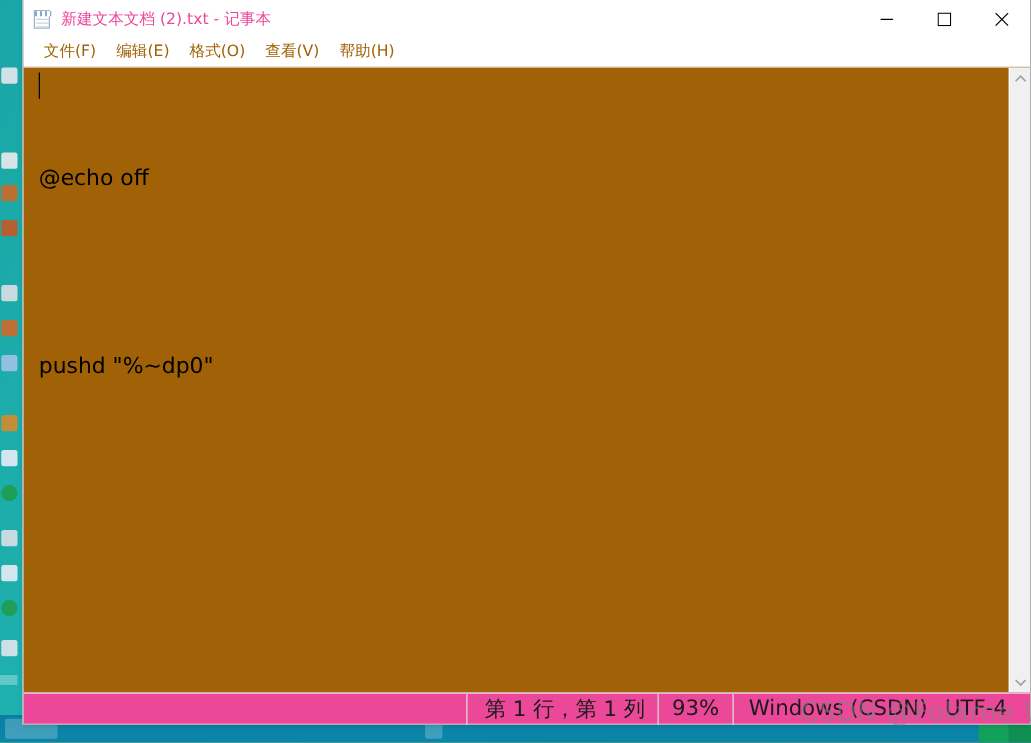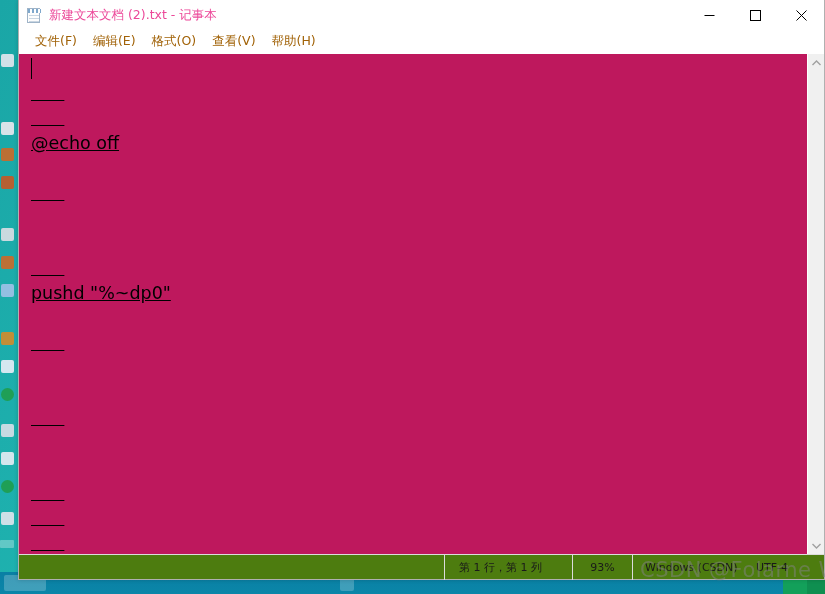--- a/index.html
+++ b/index.html
@@ -135,24 +135,23 @@
   }
   .menu-item {
     padding: 2px 8px 3px 8px; color: #a16207; white-space: nowrap;
   }
 
   
   #editor-wrap {
     flex: 1 1 auto;
     position: relative;
     display: flex;
-    background: #be185d;
+    background: #a16207;
     border-top: 1px solid #ffffff;
     overflow: hidden;
-    text-decoration: underline;
   }
   #editor {
     flex: 1 1 auto;
     padding: 2px 0 0 12px;
     font-family: "DejaVu Sans", "Liberation Sans", sans-serif;
     font-size: 17.5px;
     line-height: 25px;
     color: #000000;
     white-space: pre-wrap;
     word-break: break-word;
@@ -180,24 +179,24 @@
     color: #a0a0a0; font-size: 9px;
   }
   #sb-thumb {
     position: absolute; left: 0; top: 17px; width: 17px; height: 0px;
     background: #cdcdcd;
   }
 
   
   #statusbar {
     flex: 0 0 25px; height: 25px;
-    background: #4d7c0f;
+    background: #ec4899;
     border-top: 1px solid #dcdcdc;
     display: flex; align-items: center; justify-content: flex-end;
-    font-size: 11px;
+    font-size: 17px;
     font-family: "DejaVu Sans", "Liberation Sans", sans-serif;
     color: #1a1a1a;
     position: relative;
   }
   .sb-cell {
     height: 25px; display: flex; align-items: center;
     border-left: 1px solid #dcdcdc;
     padding: 0 10px;
     white-space: nowrap;
   }

